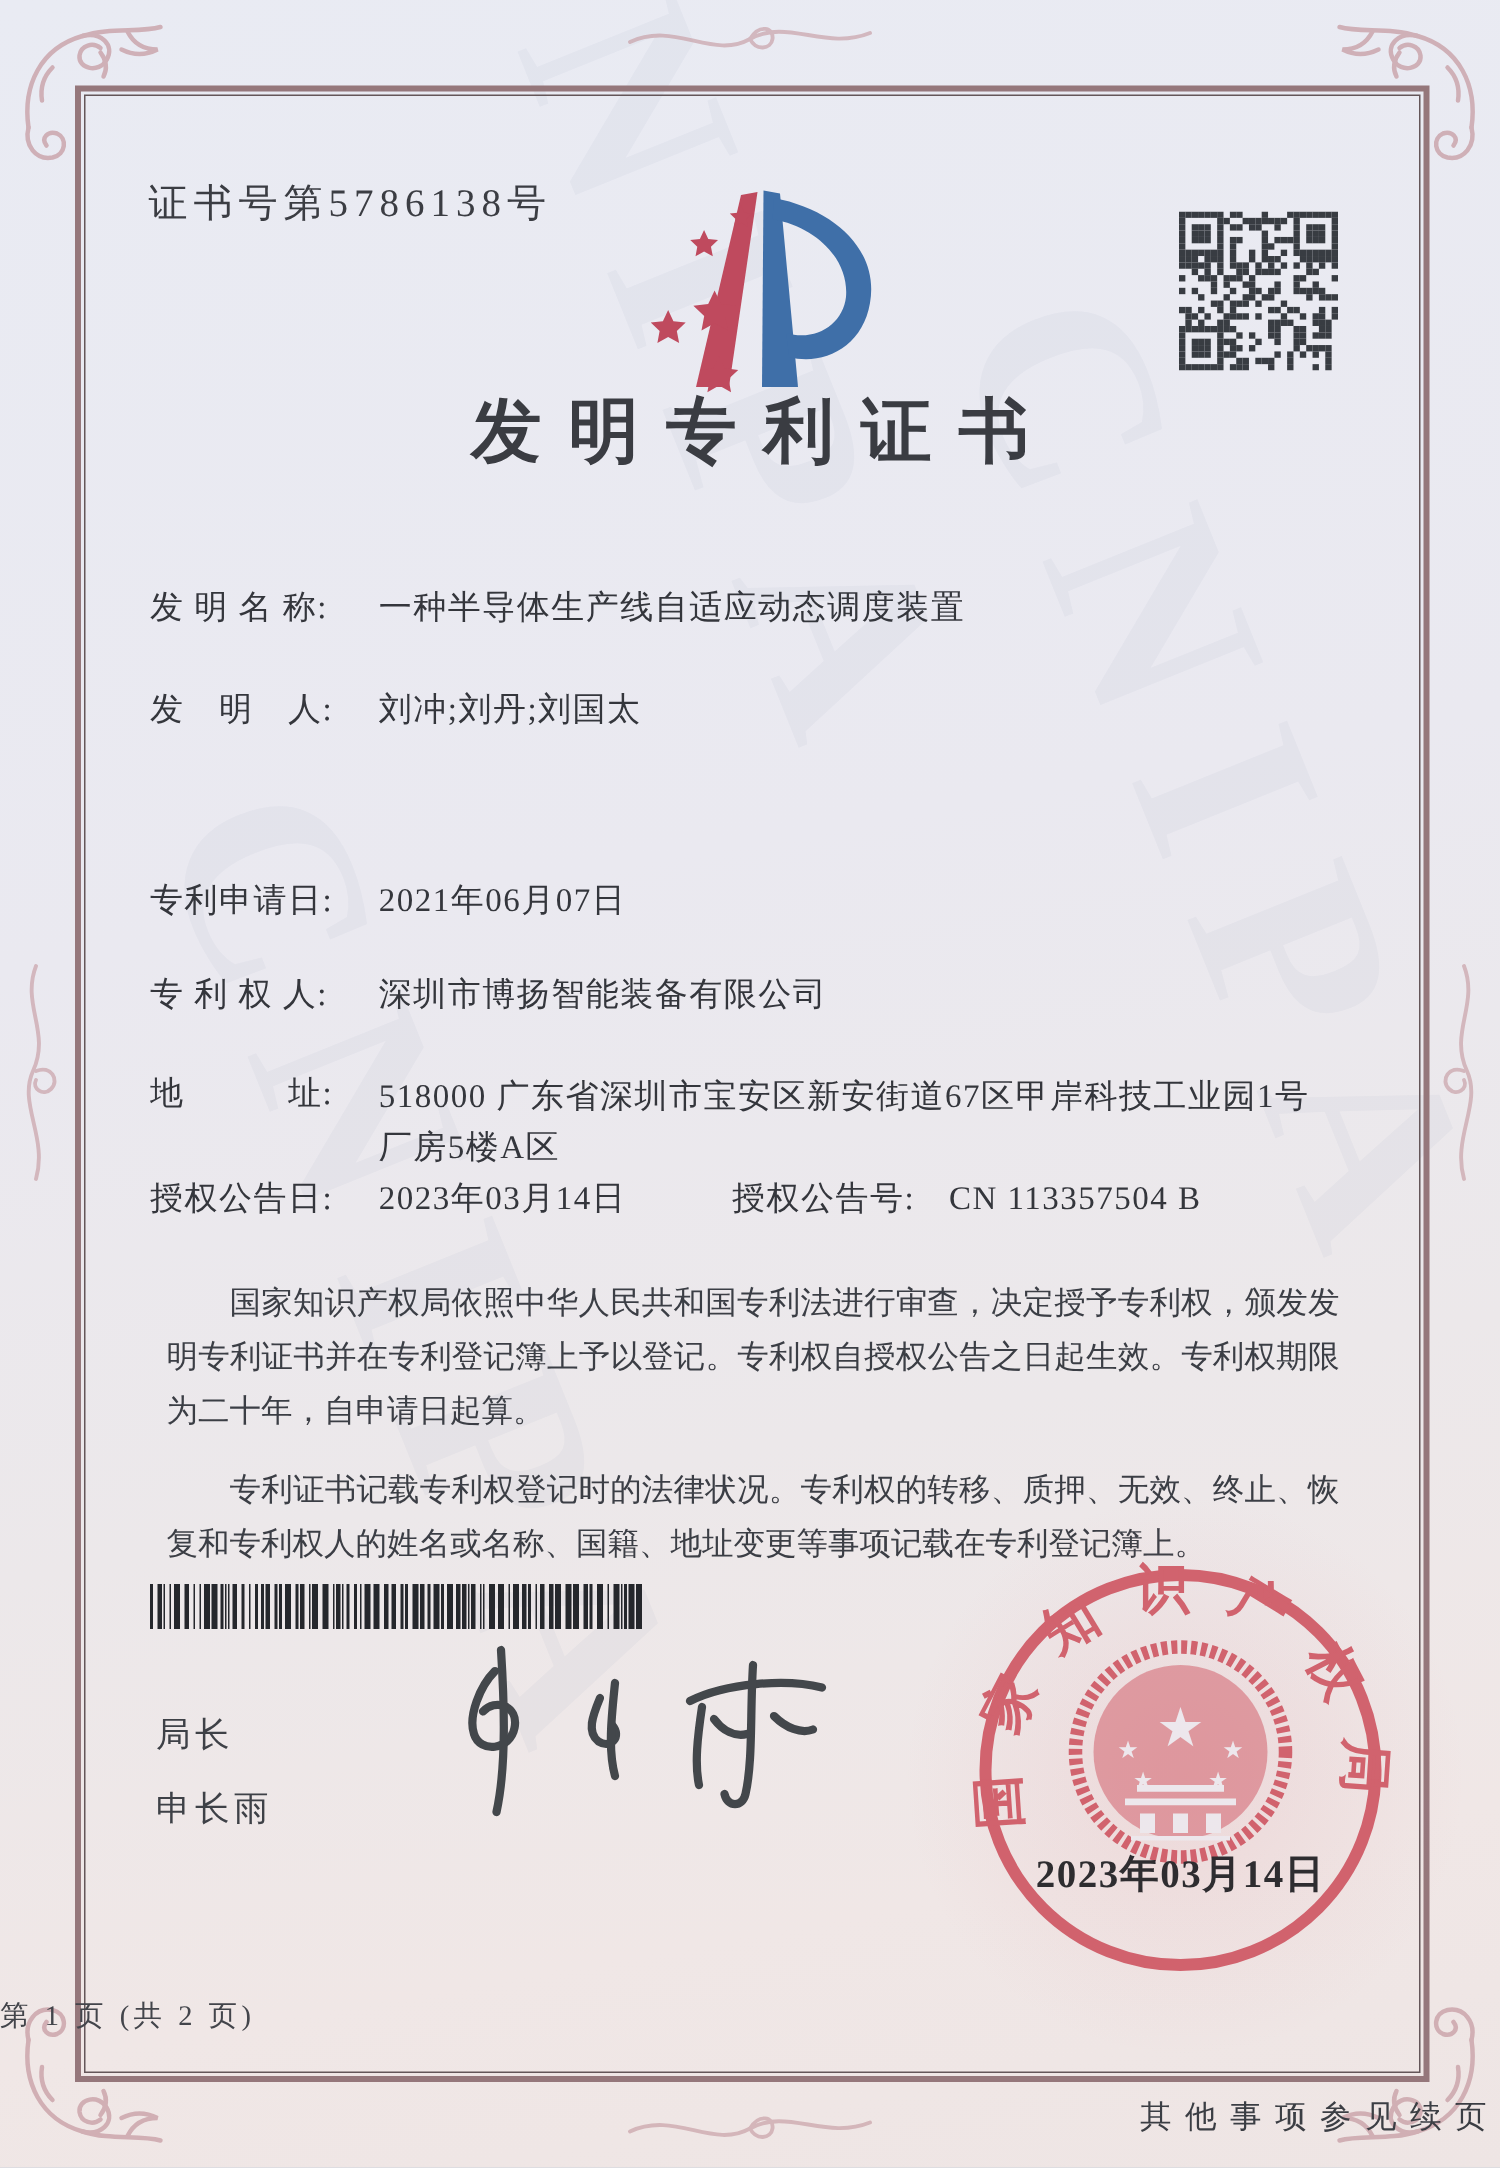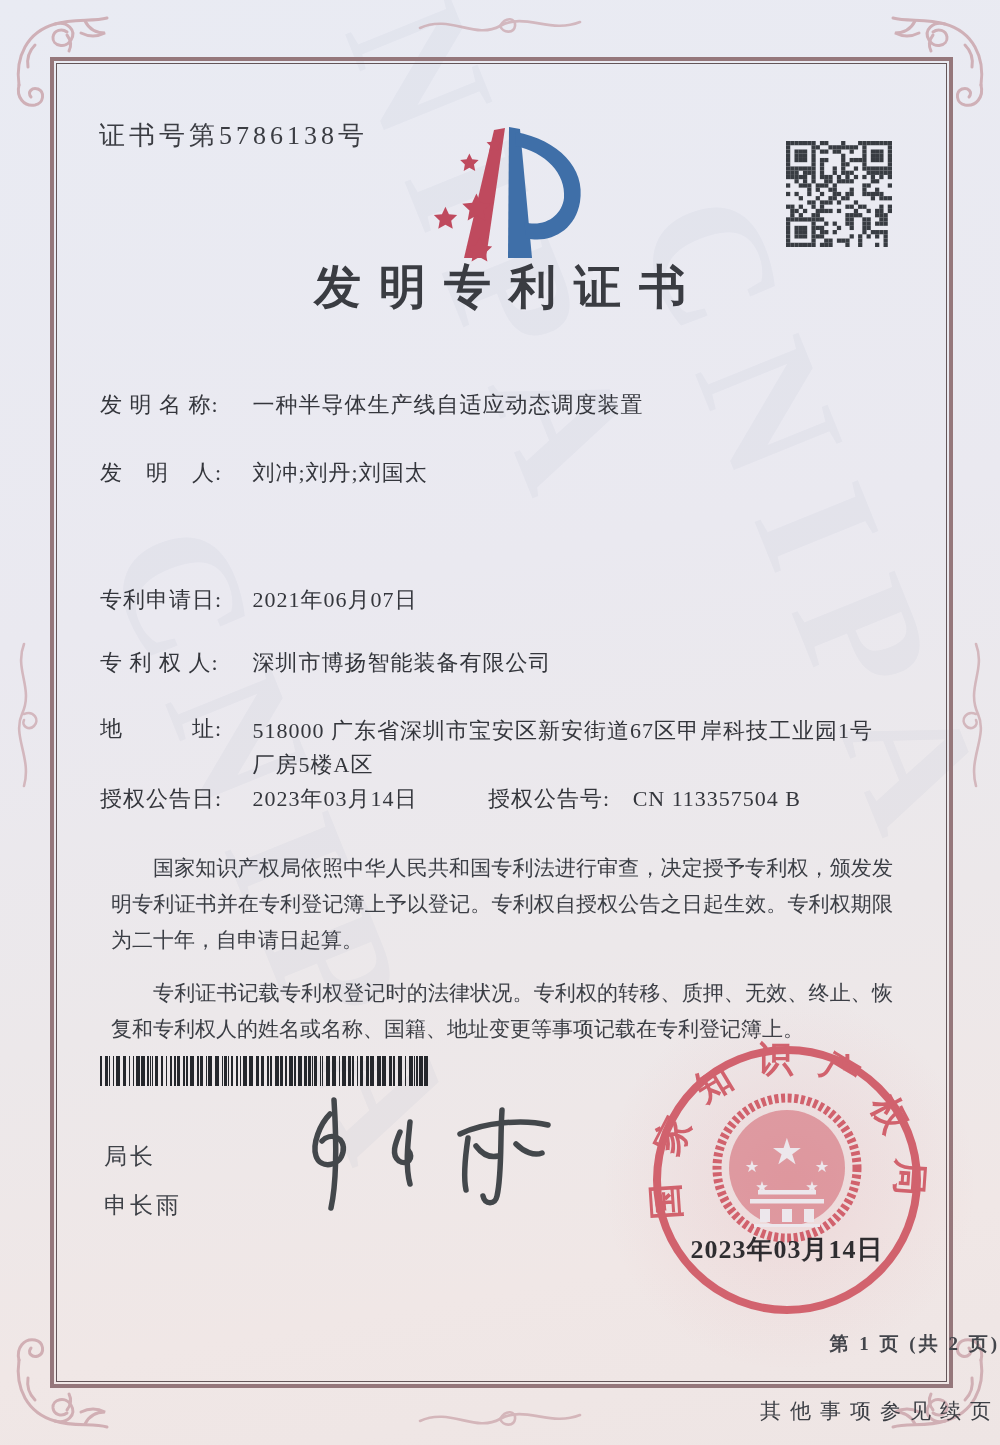--- a/index.html
+++ b/index.html
@@ -48,22 +48,22 @@
   
   .barcode{position:absolute;left:100px;top:1056px;width:332px;height:30px;}
   .signer-title{position:absolute;left:104px;top:1141px;font-size:23px;letter-spacing:3px;
                 font-family:"Liberation Sans","DejaVu Sans",sans-serif;color:#3e4147;}
   .signer-name{position:absolute;left:104px;top:1190px;font-size:23px;letter-spacing:3px;
                font-family:"Liberation Sans","DejaVu Sans",sans-serif;color:#3e4147;}
   .signature{position:absolute;left:252px;top:1092px;width:335px;height:130px;}
   .seal-tint{position:absolute;left:598px;top:998px;width:384px;height:372px;
              background:radial-gradient(circle,rgba(219,128,138,.15),rgba(219,128,138,0) 70%);}
   .seal{position:absolute;left:642px;top:1040px;width:290px;height:285px;}
-  .page-number{position:absolute;left:0;top:1331px;width:100%;text-align:right;
-               font-size:19px;letter-spacing:3px;color:#43454b;font-weight:bold;}
+  .page-number{position:absolute;left:0;top:1331px;width:100%;text-align:left;
+               font-size:19px;letter-spacing:3px;color:#43454b;}
   .continuation{position:absolute;left:0;top:1397px;width:100%;text-align:right;
                 font-size:21px;letter-spacing:9px;color:#3b3e44;}
 </style>
 </head>
 <body>
 
 <div class="page">
 
   <div class="wm wm1">CNIPA</div>
   <div class="wm wm2">CNIPA</div>

